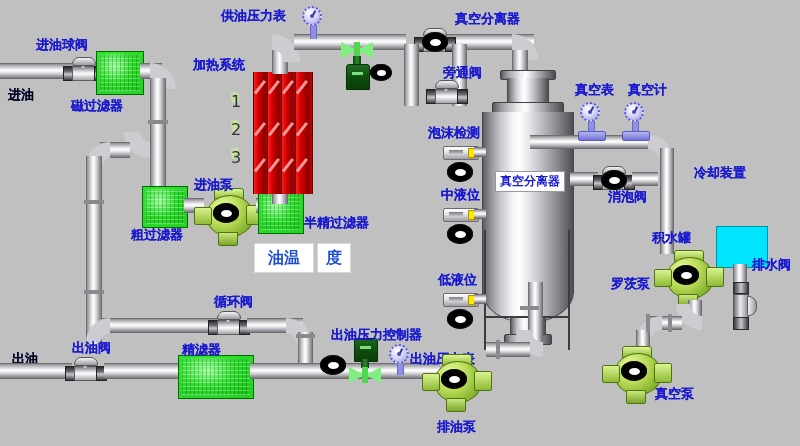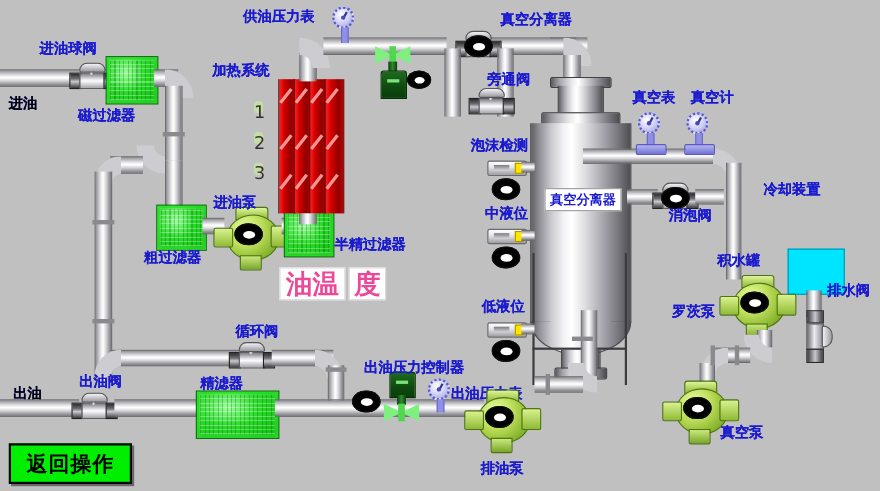--- a/index.html
+++ b/index.html
@@ -160,23 +160,23 @@
       background:#00a8ff;border-radius:3px;transform-origin:50% 50%;}
   .cooler .fan u{position:absolute;left:50%;top:50%;width:9px;height:9px;margin:-4.5px 0 0 -4.5px;
       border-radius:50%;background:radial-gradient(circle at 35% 32%,#fff,#8a8a8a);border:1px solid #555;}
   .cooler .txt{color:#111;font-size:18px;font-weight:bold;margin-left:5px;letter-spacing:1px;}
 
   
   .tank{position:absolute;background:#00e5ff;border:1px solid #0090a8;}
 
   
   .readout{position:absolute;display:flex;align-items:stretch;gap:3px;}
-  .readout .cell{background:#fff;border:1px solid #d8d8d8;color:#ec4899;
+  .readout .cell{background:#fff;border:1px solid #d8d8d8;color:#1d4ed8;
       font-weight:bold;display:flex;align-items:center;justify-content:center;
-      font-size:24px;}
+      font-size:16px;}
   .readout .cell.lab{width:58px;}
   .readout .cell.val{width:72px;color:#9a1212;font-size:21px;}
   .readout .cell.unit{width:32px;}
 
   
   .btn{position:absolute;background:#00ee00;border:2px solid #000;
       color:#000;font-size:19px;font-weight:bold;
       display:flex;align-items:center;justify-content:center;
       box-shadow:2px 2px 0 rgba(0,0,0,.45);cursor:pointer;letter-spacing:1px;}
 
@@ -507,15 +507,14 @@
     <div class="ring"></div>
   </div>
   <div class="lbl" style="left:437px;top:420px;">排油泵</div>
 
   <div class="pipe v" style="left:528px;top:282px;width:15px;height:62px;"></div>
   <div class="elb" style="left:516px;top:330px;width:27px;height:27px;border-width:0 0 15px 15px;border-radius:0 0 0 27px;"></div>
   <div class="pipe" style="left:486px;top:342px;width:44px;height:15px;"></div>
   <div class="fl" style="left:496px;top:340px;width:4px;height:19px;"></div>
   <div class="fl" style="left:520px;top:306px;width:19px;height:4px;"></div>
 
-  <div class="btn" style="left:8px;top:403px;width:108px;height:33px;">返回操作</div>
 
 </div>
 
 </body></html>

